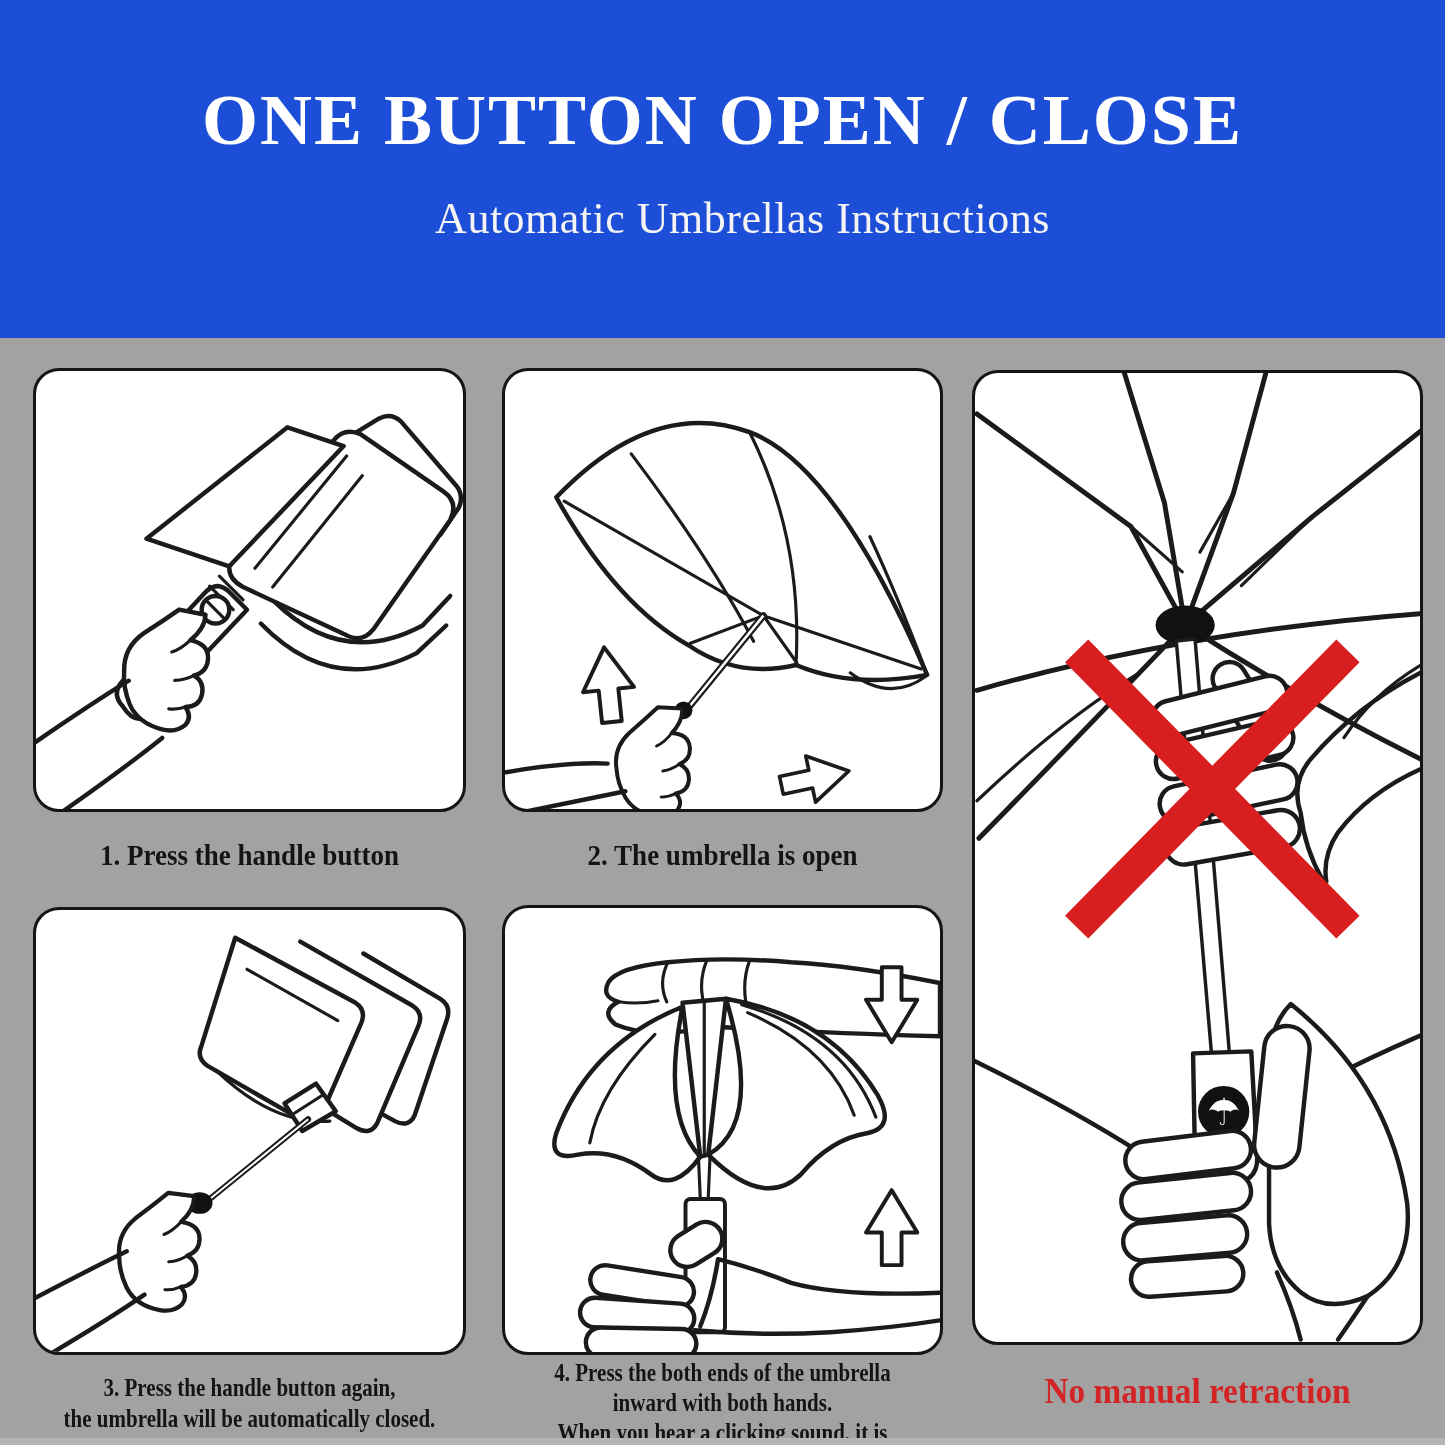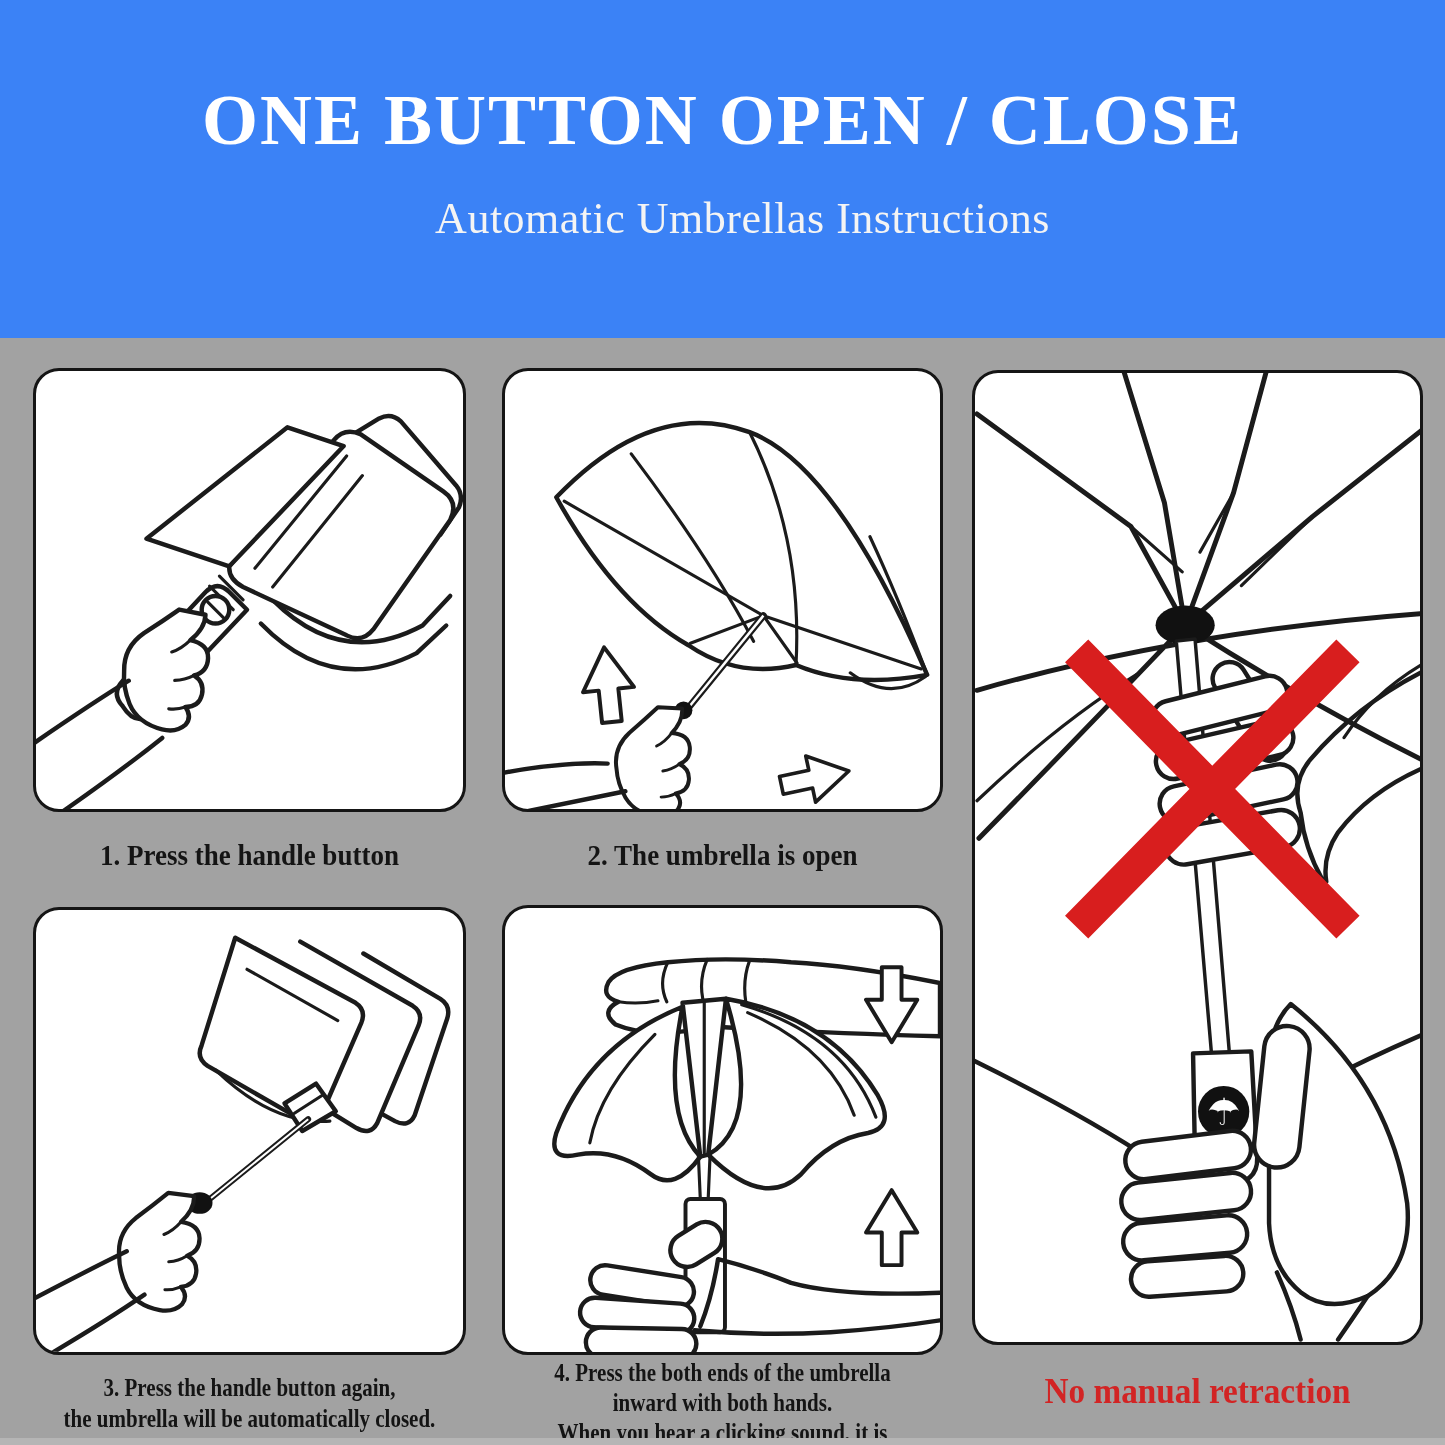--- a/index.html
+++ b/index.html
@@ -1,19 +1,19 @@
 <!DOCTYPE html>
 <html><head>
 <meta charset="utf-8">
 <style>
   html,body{margin:0;padding:0;background:#6d6d6d;}
   .stage{position:relative;width:1445px;height:1445px;background:#a2a2a2;overflow:hidden;
          font-family:"Liberation Serif","DejaVu Serif",serif;}
   
-  .hdr{position:absolute;left:0;top:0;width:1445px;height:338px;background:#3b82f6;}
+  .hdr{position:absolute;left:0;top:0;width:1445px;height:338px;background:#1d4ed8;}
   .hdr-title{position:absolute;left:0;top:84px;width:1445px;text-align:center;
              color:#ffffff;font-size:72px;font-weight:bold;letter-spacing:2px;line-height:1;}
   .hdr-sub{position:absolute;left:0;top:197px;width:1445px;text-align:center;
            color:#f4f4f4;font-size:44px;font-weight:normal;letter-spacing:0.5px;line-height:1;margin-left:20px;}
   
   .panel{position:absolute;background:#ffffff;border:3px solid #151515;border-radius:26px;
          overflow:hidden;box-sizing:border-box;}
   .p1{left:33px;top:368px;width:433px;height:444px;}
   .p2{left:502px;top:368px;width:441px;height:444px;}
   .pr{left:972px;top:370px;width:451px;height:975px;}

